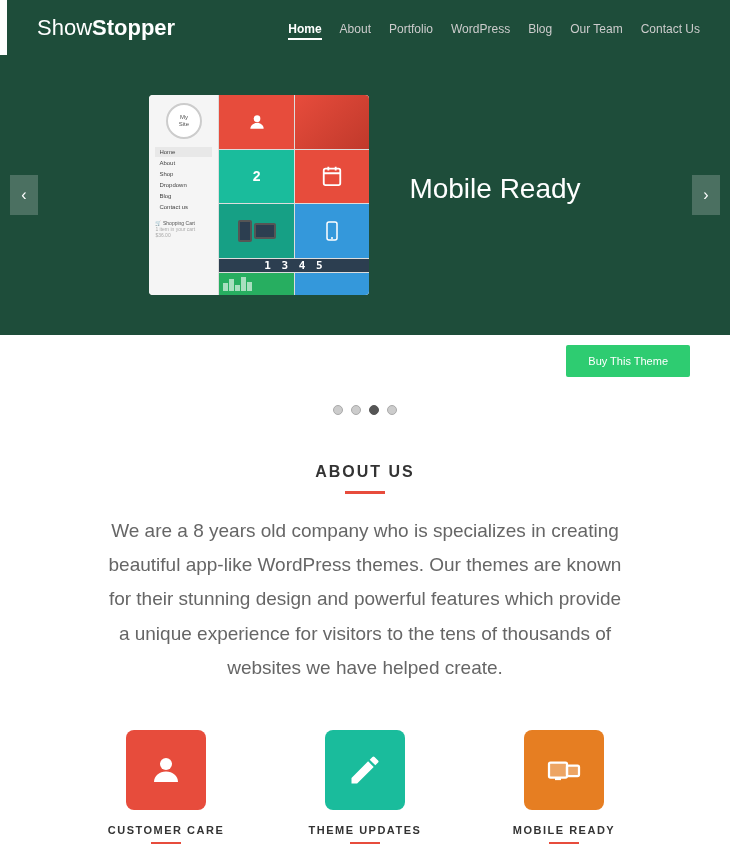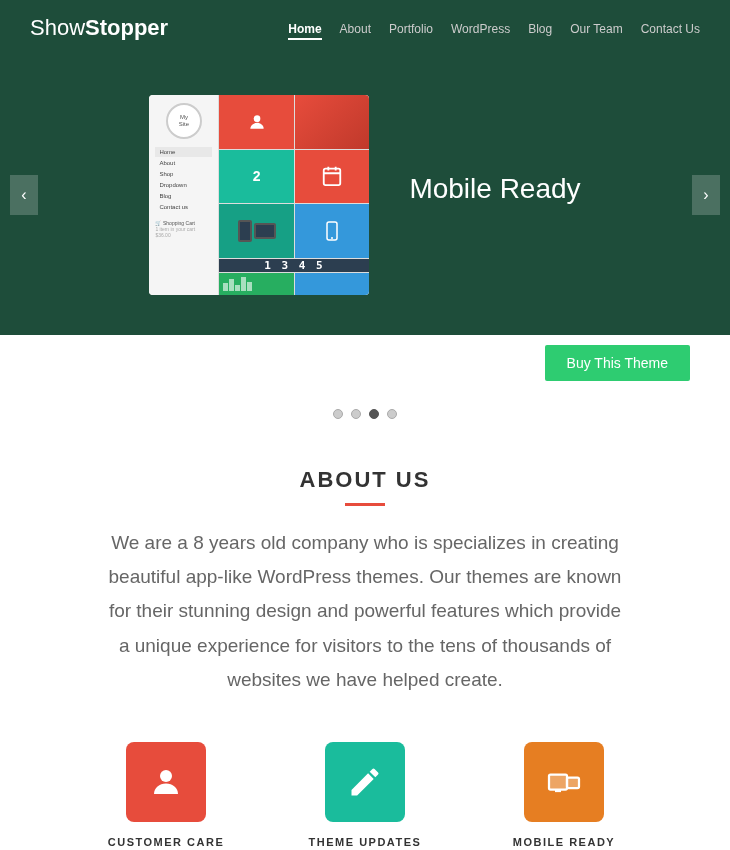--- a/index.html
+++ b/index.html
@@ -6,20 +6,21 @@
     body { font-family: 'Arial', sans-serif; width: 730px; background: #fff; overflow-x: hidden; }
 
     
     .header {
       background: #1e4d3a;
       display: flex;
       align-items: center;
       justify-content: space-between;
       padding: 16px 30px;
       height: 55px;
+      margin-left: 7px;
     }
     .logo {
       color: #fff;
       font-size: 22px;
       font-weight: 300;
       letter-spacing: 0;
     }
     .logo strong { font-weight: 700; }
     .nav {
       display: flex;
@@ -155,21 +156,21 @@
       background: #fff;
       display: flex;
       justify-content: flex-end;
       padding: 10px 40px;
     }
     .buy-btn {
       background: #2ecc71;
       color: #fff;
       border: none;
       padding: 10px 22px;
-      font-size: 14px;
+      font-size: 11px;
       cursor: pointer;
       border-radius: 2px;
     }
 
     
     .dots {
       display: flex;
       justify-content: center;
       gap: 8px;
       padding: 18px 0;
@@ -182,21 +183,21 @@
       border: 1px solid #aaa;
     }
     .dot.active { background: #555; border-color: #555; }
 
     
     .about-section {
       padding: 30px 80px 40px;
       text-align: center;
     }
     .section-title {
-      font-size: 22px;
+      font-size: 16px;
       font-weight: 700;
       letter-spacing: 2px;
       color: #333;
       margin-bottom: 10px;
     }
     .red-line {
       width: 40px;
       height: 3px;
       background: #e74c3c;
       margin: 0 auto 20px;

